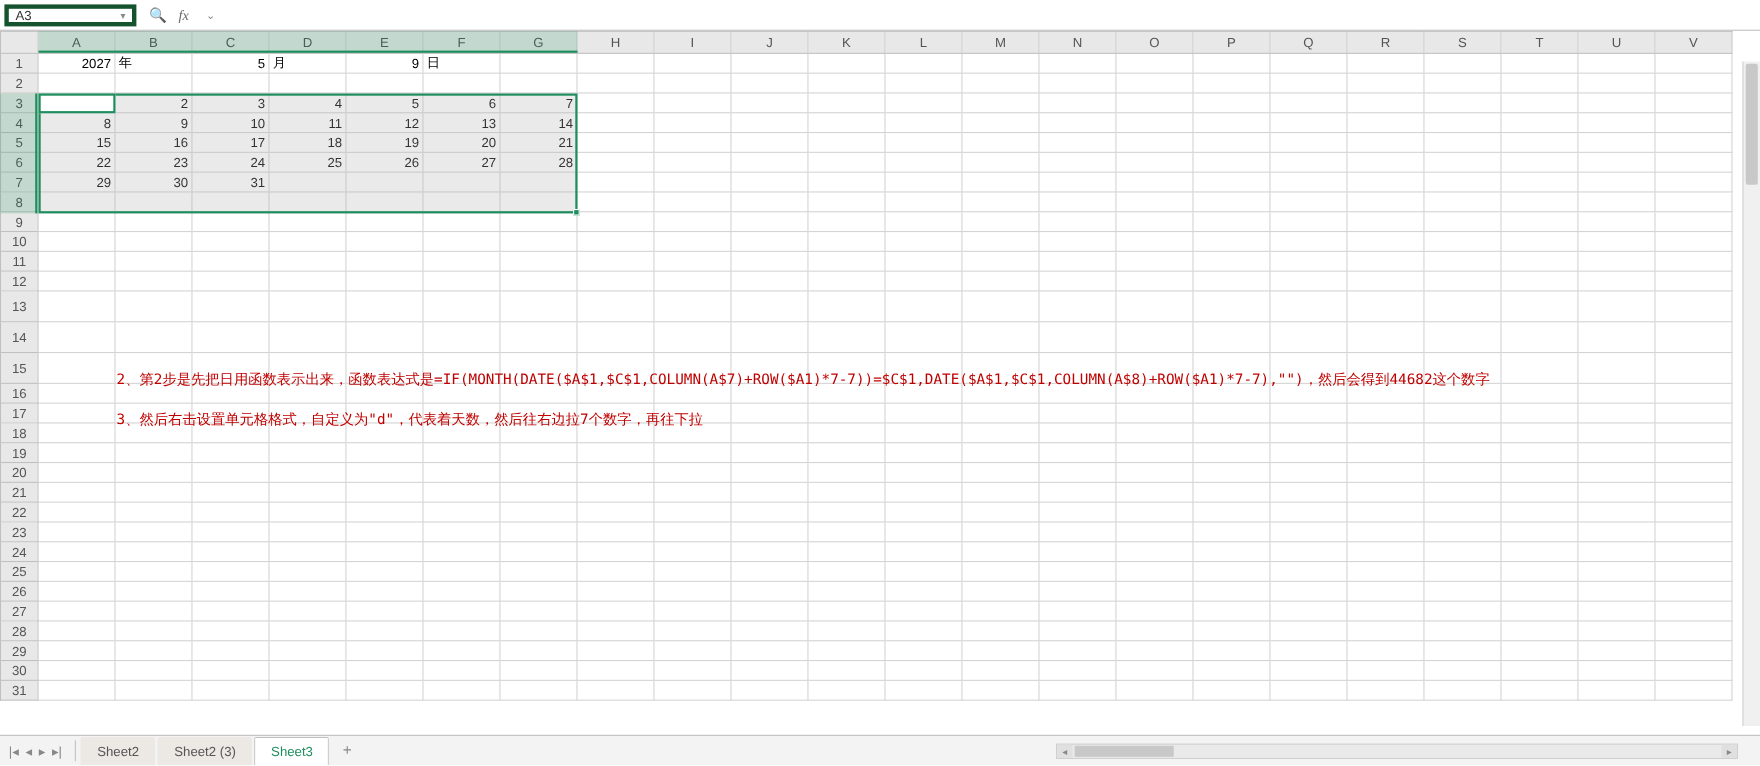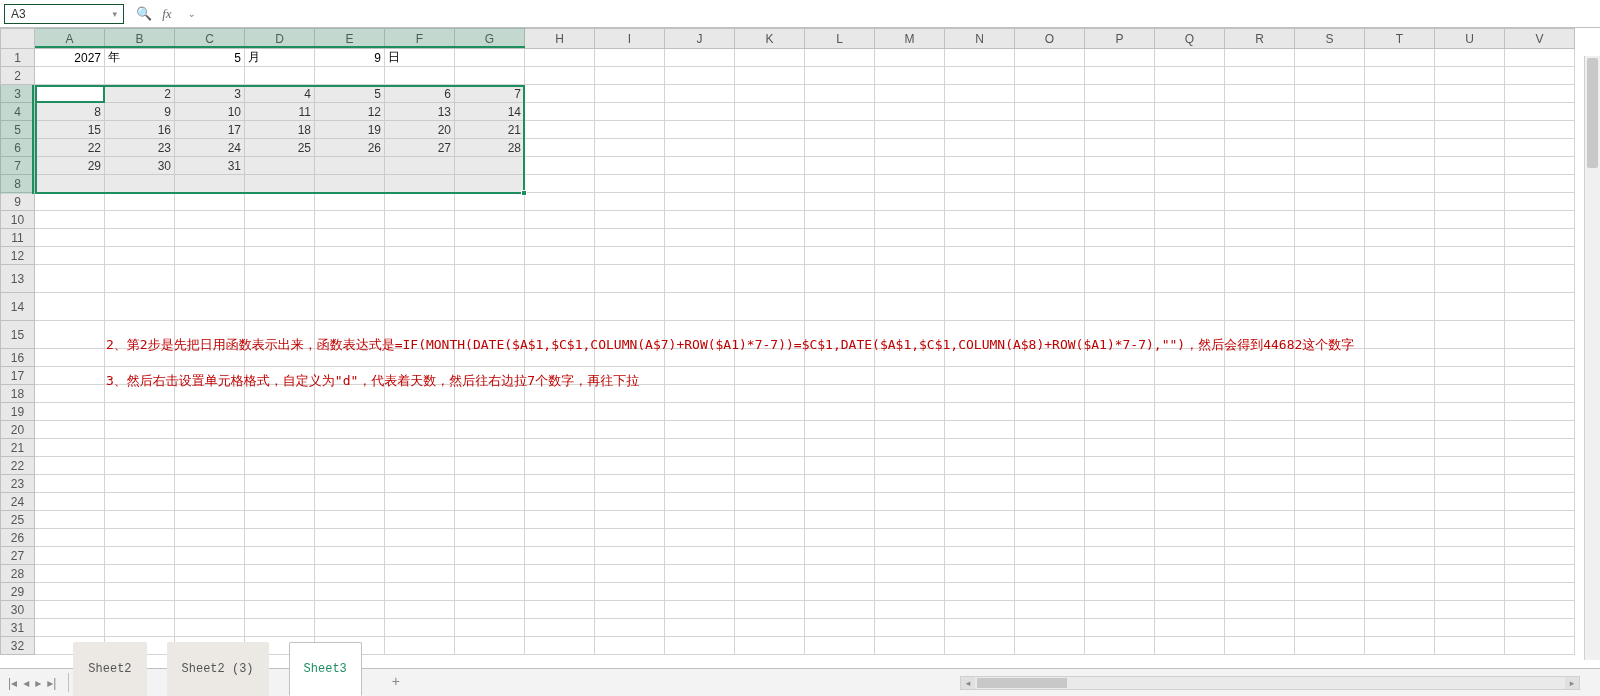--- a/index.html
+++ b/index.html
@@ -18,21 +18,21 @@
   display: flex;
   align-items: center;
   height: 28px;
   border-bottom: 1px solid #c0c0c0;
   background: #fff;
   padding: 0 4px;
 }
 .name-box {
   width: 120px;
   height: 20px;
-  border: 1px solid #14532d;
+  border: 4px solid #14532d;
   display: flex;
   align-items: center;
   padding: 0 6px;
   font-size: 12px;
   color: #333;
   background: #fff;
 }
 .name-box .dd {
   margin-left: auto;
   font-size: 9px;
@@ -217,30 +217,29 @@
   display: flex;
   align-items: center;
   gap: 6px;
   padding: 0 8px;
   color: #888;
 }
 .tab-nav span { font-size: 12px; }
 .sep { border-left: 1px solid #c0c0c0; margin: 4px 4px; }
 .tabs { display: flex; align-items: flex-end; }
 .tab {
-  padding: 19px 14px;
+  padding: 5px 14px;
   font-size: 12px;
   color: #555;
   border: 1px solid transparent;
   background: #ece9e4;
-  margin-right: 20px;
+  margin-right: 2px;
   border-top-left-radius: 2px;
   border-top-right-radius: 2px;
   cursor: default;
-  font-family: Liberation Mono, monospace;
 }
 .tab.active {
   background: #fff;
   color: #1e8e5e;
   border: 1px solid #c0c0c0;
   border-bottom: 1px solid #fff;
   font-weight: 500;
 }
 .add-sheet {
   padding: 4px 10px;
@@ -1119,45 +1118,20 @@
           <td class="cell"></td>
           <td class="cell"></td>
           <td class="cell"></td>
           <td class="cell"></td>
           <td class="cell"></td>
           <td class="cell"></td>
           <td class="cell"></td>
           <td class="cell"></td>
           <td class="cell"></td>
         </tr>
-        <tr>
-          <th class="row-head">32</th>
-          <td class="cell"></td>
-          <td class="cell"></td>
-          <td class="cell"></td>
-          <td class="cell"></td>
-          <td class="cell"></td>
-          <td class="cell"></td>
-          <td class="cell"></td>
-          <td class="cell"></td>
-          <td class="cell"></td>
-          <td class="cell"></td>
-          <td class="cell"></td>
-          <td class="cell"></td>
-          <td class="cell"></td>
-          <td class="cell"></td>
-          <td class="cell"></td>
-          <td class="cell"></td>
-          <td class="cell"></td>
-          <td class="cell"></td>
-          <td class="cell"></td>
-          <td class="cell"></td>
-          <td class="cell"></td>
-          <td class="cell"></td>
-        </tr>
       </tbody>
     </table>
 
   <div class="selected-cols"></div>
   <div class="selected-rows"></div>
 
   <div class="selection-range">
     <div class="handle"></div>
   </div>
   <div class="active-cell"></div>

